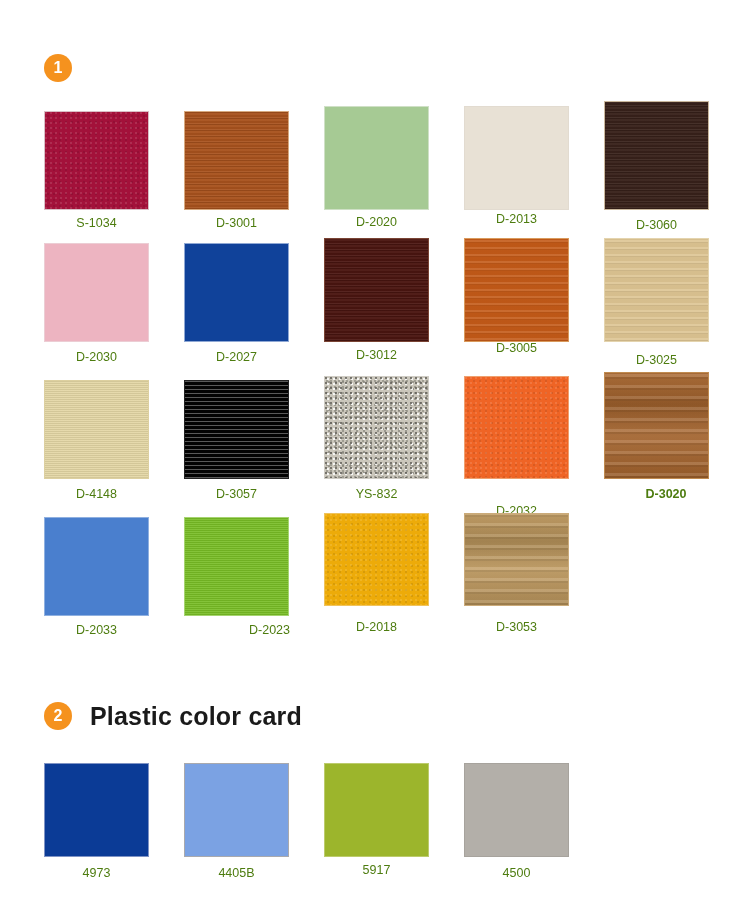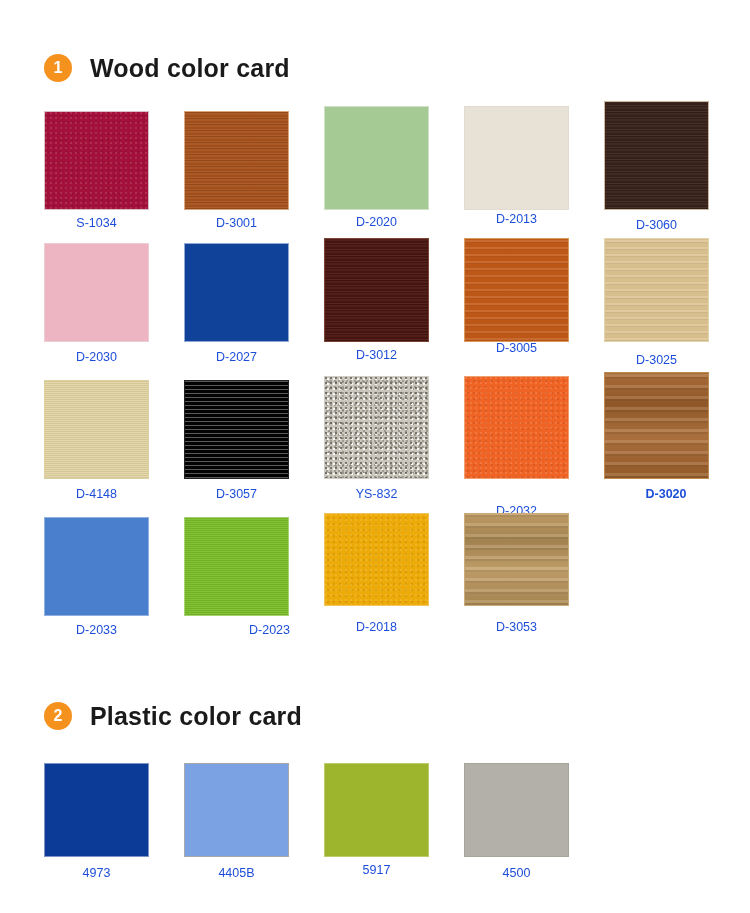--- a/index.html
+++ b/index.html
@@ -63,21 +63,21 @@
   }
   .chip-inner {
     position: absolute;
     inset: 0;
   }
   .caption {
     position: absolute;
     left: 50%;
     transform: translateX(-50%);
     font-size: 12.5px;
-    color: #1d4ed8;
+    color: #4d7c0f;
     white-space: nowrap;
     font-family: "Liberation Sans", sans-serif;
   }
 
   
   .tex-leather {
     background-image:
       radial-gradient(circle at 1px 1px, rgba(255,255,255,0.16) 0.6px, transparent 1px),
       radial-gradient(circle at 3px 4px, rgba(0,0,0,0.13) 0.6px, transparent 1px);
     background-size: 5px 5px, 6px 6px;
@@ -128,21 +128,20 @@
   .tex-flat { background-image: none; }
 </style>
 </head>
 <body>
 
 <div class="page">
 
   <div id="headings-root">
       <div class="section-head" style="left: 44px; top: 48px;">
         <div class="badge">1</div>
-        <div class="section-title">Wood color card</div>
       </div>
       <div class="section-head" style="left: 44px; top: 696px;">
         <div class="badge">2</div>
         <div class="section-title">Plastic color card</div>
       </div>
     </div>
   <div id="swatches-root">
       <div class="swatch" style="left: 0px; top: 0px;">
         <div class="chip" style="position: absolute; left: 44px; top: 111px; width: 105px; height: 99px; background: rgb(163, 17, 58); border: 1px solid rgb(217, 191, 198);">
           <div class="chip-inner tex-leather"></div>

